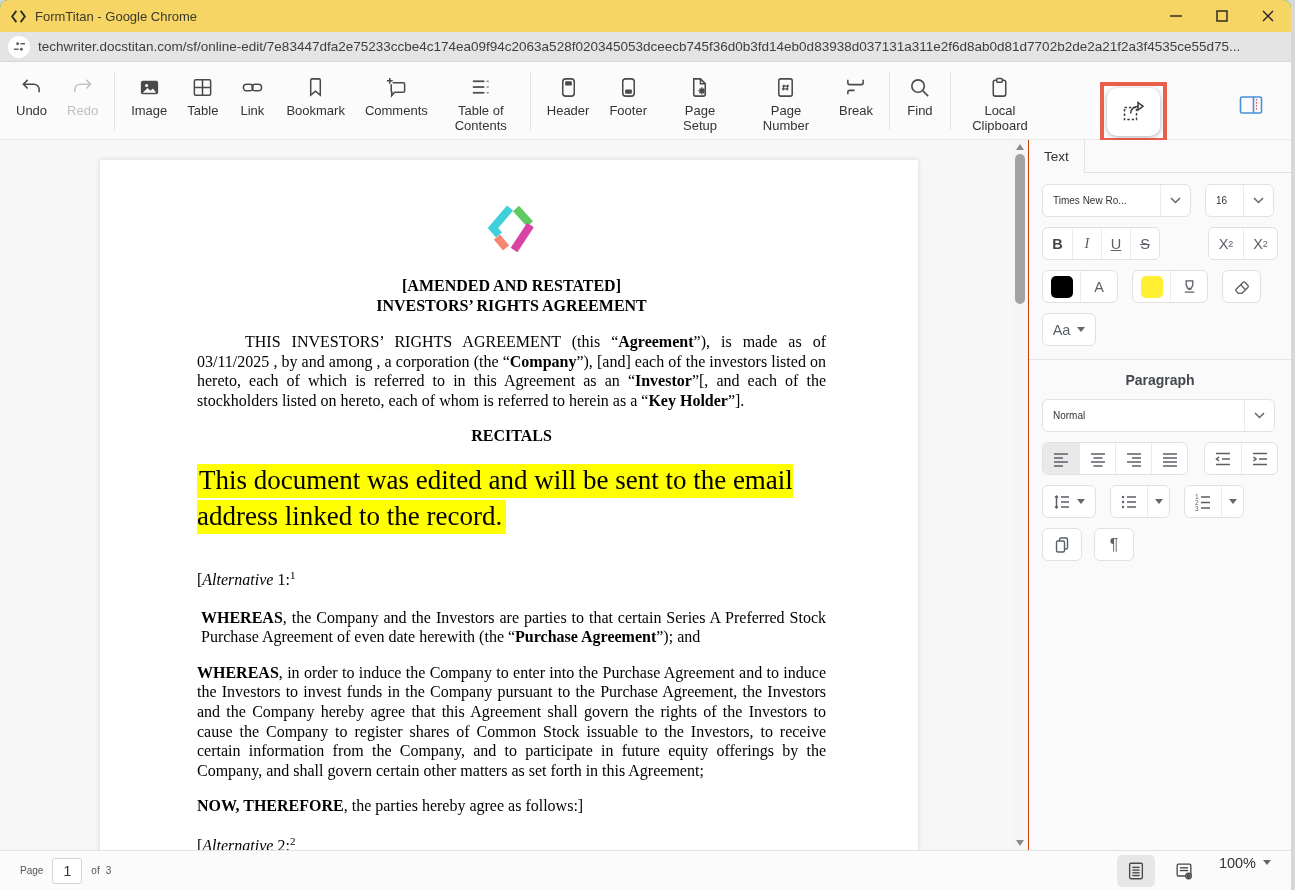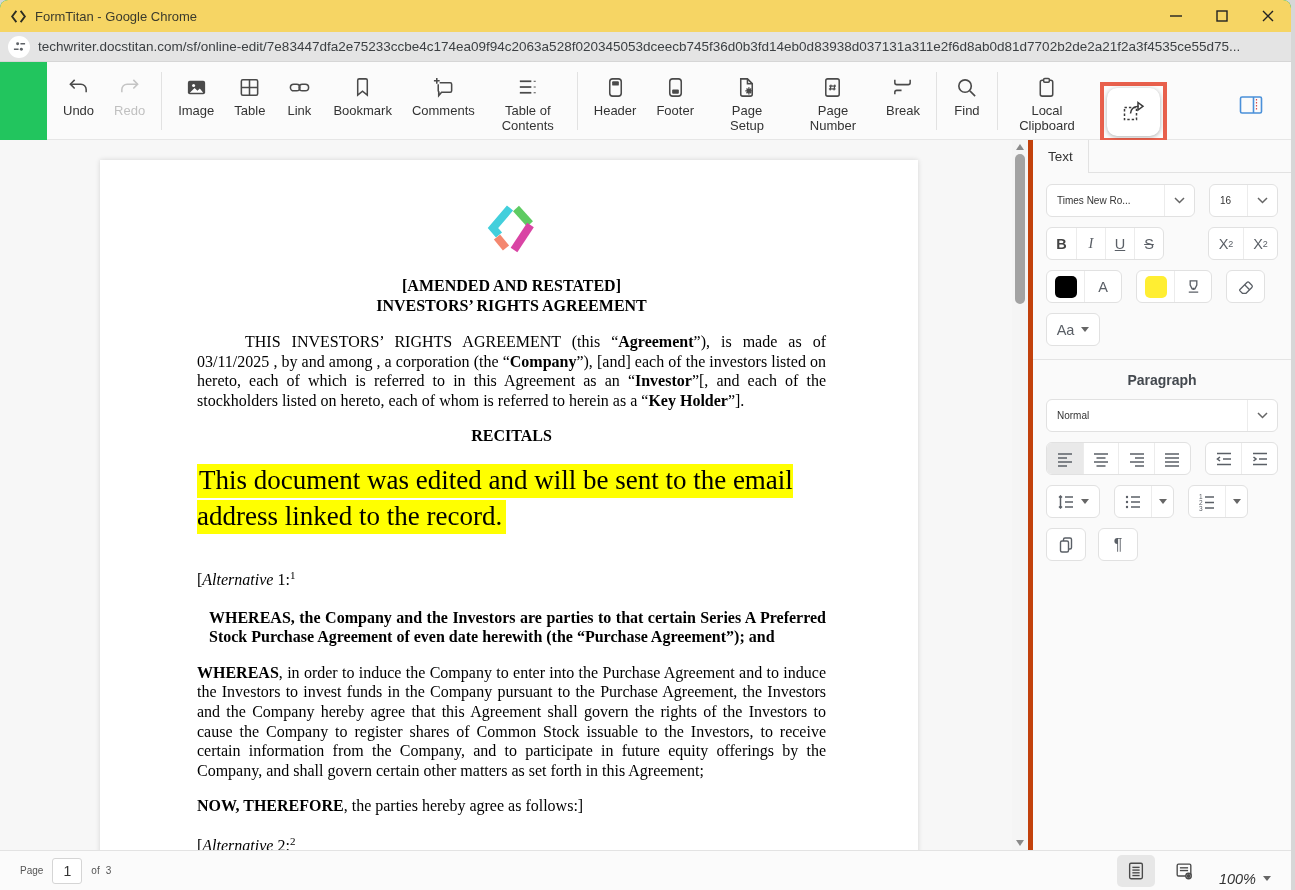--- a/index.html
+++ b/index.html
@@ -13,21 +13,21 @@
   .wcontrols { position:absolute; right:0; top:0; height:32px; display:flex; }
   .wbtn { width:46px; height:32px; display:flex; align-items:center; justify-content:center; color:#222; font-size:15px; }
   .wbtn svg { width:12px; height:12px; }
 
   
   .urlbar { position:absolute; top:32px; left:0; right:0; height:30px; background:#e4e4e4; display:flex; align-items:center; padding:0 12px 0 8px; border-bottom:1px solid #d6d6d6; }
   .siteperm { width:22px; height:22px; border-radius:50%; background:#fff; display:flex; align-items:center; justify-content:center; margin-right:8px; flex:none; }
   .urltext { font-size:13.5px; color:#3c4043; white-space:nowrap; overflow:hidden; flex:1; }
 
   
-  .toolbar { position:absolute; top:62px; left:0; right:0; height:78px; background:#fbfbfb; border-bottom:1px solid #e6e6e6; display:flex; align-items:flex-start; padding:12px 0 0 6px;margin-left:47px; }
+  .toolbar { position:absolute; top:62px; left:0; right:0; height:78px; background:#fbfbfb; border-bottom:1px solid #e6e6e6; display:flex; align-items:flex-start; padding:12px 0 0 6px; }
   .titem { display:flex; flex-direction:column; align-items:center; padding:0 10px; min-width:48px; max-width:86px; cursor:default; }
   .titem .ticon { height:26px; display:flex; align-items:center; justify-content:center; }
   .titem .ticon svg { width:23px; height:23px; }
   .titem .tlabel { font-size:13px; color:#333; text-align:center; line-height:15px; margin-top:3px; max-width:72px; }
   .titem.disabled .tlabel { color:#c0c0c0; }
   .tdivider { width:1px; height:58px; background:#e2e2e2; margin:-2px 6px 0 6px; flex:none; }
   .share-annotation { position:absolute; top:20px; right:124px; width:67px; height:60px; border:4px solid #e8604c; display:flex; align-items:center; justify-content:center; }
   .share-btn { width:53px; height:48px; background:#fff; border-radius:10px; box-shadow:0 1px 4px rgba(0,0,0,.3); display:flex; align-items:center; justify-content:center; }
   .panel-toggle { position:absolute; top:33px; right:28px; width:24px; height:20px; display:flex; align-items:center; justify-content:center; }
 
@@ -35,33 +35,33 @@
   .main { position:absolute; top:140px; left:0; right:0; bottom:40px; }
   .doc-viewport { position:absolute; top:0; left:0; width:1016px; bottom:0; background:#f7f7f7; overflow:hidden; }
   .page { position:absolute; left:100px; top:20px; width:818px; height:1100px; background:#fff; box-shadow:0 0 5px rgba(0,0,0,.14); font-family:"Liberation Serif", serif; color:#000; font-size:16px; line-height:1.22; padding:44px 92px 0 97px; }
   .doclogo { display:block; margin:0 auto 22px auto; width:52px; height:50px; }
   .dtitle { text-align:center; font-weight:bold; }
   .pintro { text-align:justify; text-indent:48px; margin-top:17px; }
   .precitals { text-align:center; font-weight:bold; margin-top:16px; }
   .philite { margin:17px 0 36px 0; font-size:27px; line-height:1.33; }
   .philite mark { background:#ffff00; color:#000; padding:1px 4px 3px 2px;text-align:center; }
   .palt { margin:20px 0 18px 0; }
-  .pw1 { text-align:justify; margin:0 0 16px 12px;font-weight:bold; }
+  .pw1 { text-align:justify; margin:0 0 16px 4px; }
   .pw { text-align:justify; margin:0 0 16px 0; }
   sup { font-size:11px; vertical-align:super; line-height:0; }
 
   
   .vscroll { position:absolute; top:0; right:263px; width:16px; bottom:0; background:#f5f5f5; }
   .vscroll .arrow { position:absolute; left:0; width:16px; height:14px; display:flex; align-items:center; justify-content:center; }
   .tri-up { width:0; height:0; border-left:4px solid transparent; border-right:4px solid transparent; border-bottom:6px solid #8a8a8a; }
   .tri-dn { width:0; height:0; border-left:4px solid transparent; border-right:4px solid transparent; border-top:6px solid #8a8a8a; }
   .vthumb { position:absolute; left:3px; top:14px; width:10px; height:150px; background:#a3a3a3; border-radius:5px; }
 
   
-  .rpanel { position:absolute; top:0; right:0; width:263px; bottom:0; background:#fafafa; border-left:5px solid #c2410c; }
+  .rpanel { position:absolute; top:0; right:0; width:263px; bottom:0; background:#fafafa; border-left:1px solid #c2410c; }
   .tabbar { height:33px; border-bottom:1px solid #e2e2e2; display:flex; }
   .tab { padding:0 15px; height:33px; display:flex; align-items:center; font-size:13.5px; color:#333; border-right:1px solid #e2e2e2; background:#fafafa; }
   .pcontent { padding:11px 13px 0 13px; }
   .prow { display:flex; gap:14px; margin-bottom:10px; align-items:center; }
   .ctrl { background:#fff; border:1px solid #e1e1e1; border-radius:6px; height:33px; display:flex; align-items:center; overflow:hidden; }
   .select { justify-content:space-between; }
   .select .sval { padding:0 10px; font-size:10px; color:#333; white-space:nowrap; }
   .select .scaret { width:30px; height:33px; border-left:1px solid #ececec; display:flex; align-items:center; justify-content:center; flex:none; }
   .cell { height:33px; display:flex; align-items:center; justify-content:center; border-left:1px solid #ececec; color:#5a5f66; font-size:14.5px; }
   .cell:first-child { border-left:none; }
@@ -74,21 +74,21 @@
   .divline { height:1px; background:#e4e4e4; margin:13px -13px 12px -13px; }
   .plabel { font-size:14px; color:#44494f; font-weight:bold; margin-bottom:11px;text-align:center; }
   .icon16 svg { width:18px; height:18px; }
   .caretcell { width:22px; }
   .mini-caret { width:0; height:0; border-left:4px solid transparent; border-right:4px solid transparent; border-top:5px solid #666; display:inline-block; }
 
   
   .statusbar { position:absolute; left:0; right:0; bottom:0; height:40px; background:#fbfbfb; border-top:1px solid #e3e3e3; display:flex; align-items:center; padding:0 14px 0 20px; }
   .statusbar .pg { font-size:10px; color:#555; }
   .pageinput { width:30px; height:26px; border:1px solid #d5d5d5; border-radius:3px; background:#fff; text-align:center; font-size:14px; color:#333; margin:0 9px; font-family:"Liberation Sans",sans-serif; }
-  .sb-right { margin-left:auto; display:flex; align-items:flex-end; gap:10px;font-style:italic; }
+  .sb-right { margin-left:auto; display:flex; align-items:flex-start; gap:10px; }
   .sb-btn { width:38px; height:32px; border-radius:5px; display:flex; align-items:center; justify-content:center; }
   .sb-btn.active { background:#e7e7e7; }
   .zoomctl { display:flex; align-items:center; gap:7px; font-size:14.5px; color:#333; padding:0 6px; }
 </style>
 </head>
 <body>
 
 <div class="window">
 
   <div class="titlebar">

